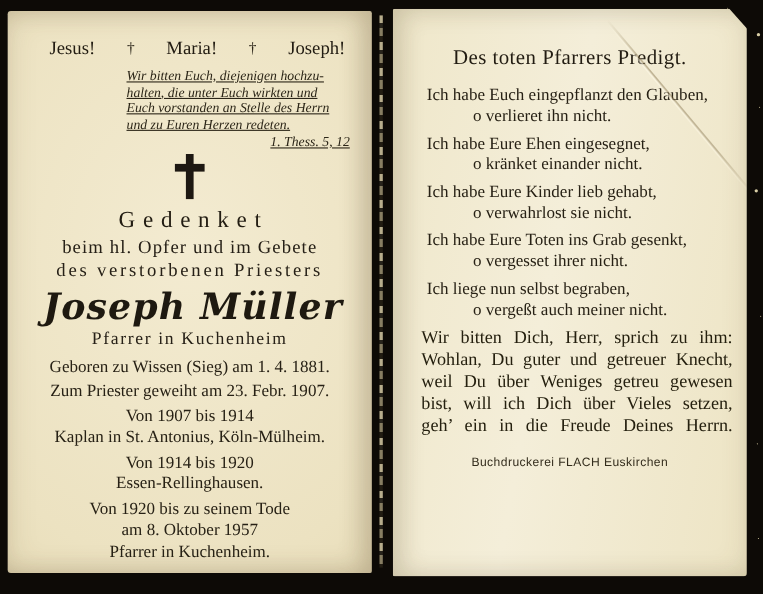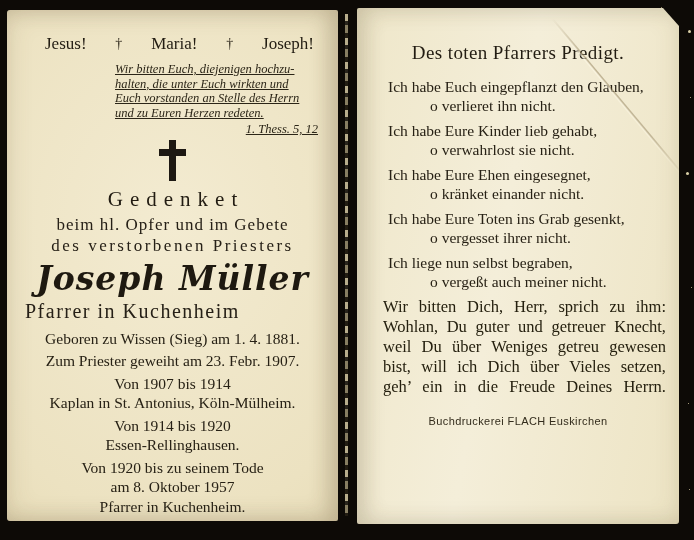--- a/index.html
+++ b/index.html
@@ -60,24 +60,24 @@
     color:#2b2517;text-align:left;text-decoration:underline;
   }
   .quote .citation{text-align:right;margin-top:2px;}
   .cross{position:relative;width:27px;height:41px;margin:3px auto 0;}
   .cross .cv{position:absolute;left:10px;top:0;width:7px;height:41px;background:#1d1812;}
   .cross .ch{position:absolute;left:0;top:9px;width:27px;height:7px;background:#1d1812;}
   .call1{margin-top:6px;text-align:center;font-size:21px;letter-spacing:7px;padding-left:7px;color:#221c12;}
   .call2{margin-top:3px;text-align:center;font-size:17px;letter-spacing:1px;}
   .call3{margin-top:1px;text-align:center;font-size:17px;letter-spacing:2.5px;}
   .name{
-    margin-top:3px;text-align:center;font-family:"DejaVu Serif",serif;
-    font-style:italic;font-weight:bold;font-size:33px;line-height:40px;letter-spacing:1px;color:#1e1910;
+    margin-top:3px;text-align:left;font-family:"DejaVu Serif",serif;
+    font-style:italic;font-weight:bold;font-size:33px;line-height:40px;letter-spacing:1px;color:#1e1910;padding-left:32px;
   }
-  .ptitle{text-align:left;font-size:20px;letter-spacing:1.5px;margin-top:1px;margin-left:18px;}
+  .ptitle{text-align:center;font-size:16px;letter-spacing:1.5px;margin-top:1px;}
   .bio{margin-top:6px;text-align:center;font-size:15.5px;line-height:19.5px;color:#272115;}
   .bio .g{margin-top:3px;}
 
   
   .heading{margin-top:34px;text-align:center;font-size:19px;letter-spacing:.4px;color:#221c12;}
   .sermon{margin-top:13px;font-size:15.5px;line-height:19px;color:#272115;}
   .couplet{margin-bottom:6px;}
   .couplet .call{padding-left:31px;}
   .couplet .resp{padding-left:73px;}
   .commend{margin-top:3px;padding:0 13px 0 26px;font-size:16.5px;line-height:20px;color:#25200f;}
@@ -140,26 +140,26 @@
     <div class="crease-highlight"></div>
 
     <div class="heading">Des toten Pfarrers Predigt.</div>
 
     <div class="sermon">
       <div class="couplet">
         <div class="call">Ich habe Euch eingepflanzt den Glauben,</div>
         <div class="resp">o verlieret ihn nicht.</div>
       </div>
       <div class="couplet">
+        <div class="call">Ich habe Eure Ehen eingesegnet,</div>
+        <div class="resp">o kränket einander nicht.</div>
+      </div>
+      <div class="couplet">
         <div class="call">Ich habe Eure Kinder lieb gehabt,</div>
         <div class="resp">o verwahrlost sie nicht.</div>
-      </div>
-      <div class="couplet">
-        <div class="call">Ich habe Eure Ehen eingesegnet,</div>
-        <div class="resp">o kränket einander nicht.</div>
       </div>
       <div class="couplet">
         <div class="call">Ich habe Eure Toten ins Grab gesenkt,</div>
         <div class="resp">o vergesset ihrer nicht.</div>
       </div>
       <div class="couplet">
         <div class="call">Ich liege nun selbst begraben,</div>
         <div class="resp">o vergeßt auch meiner nicht.</div>
       </div>
     </div>

